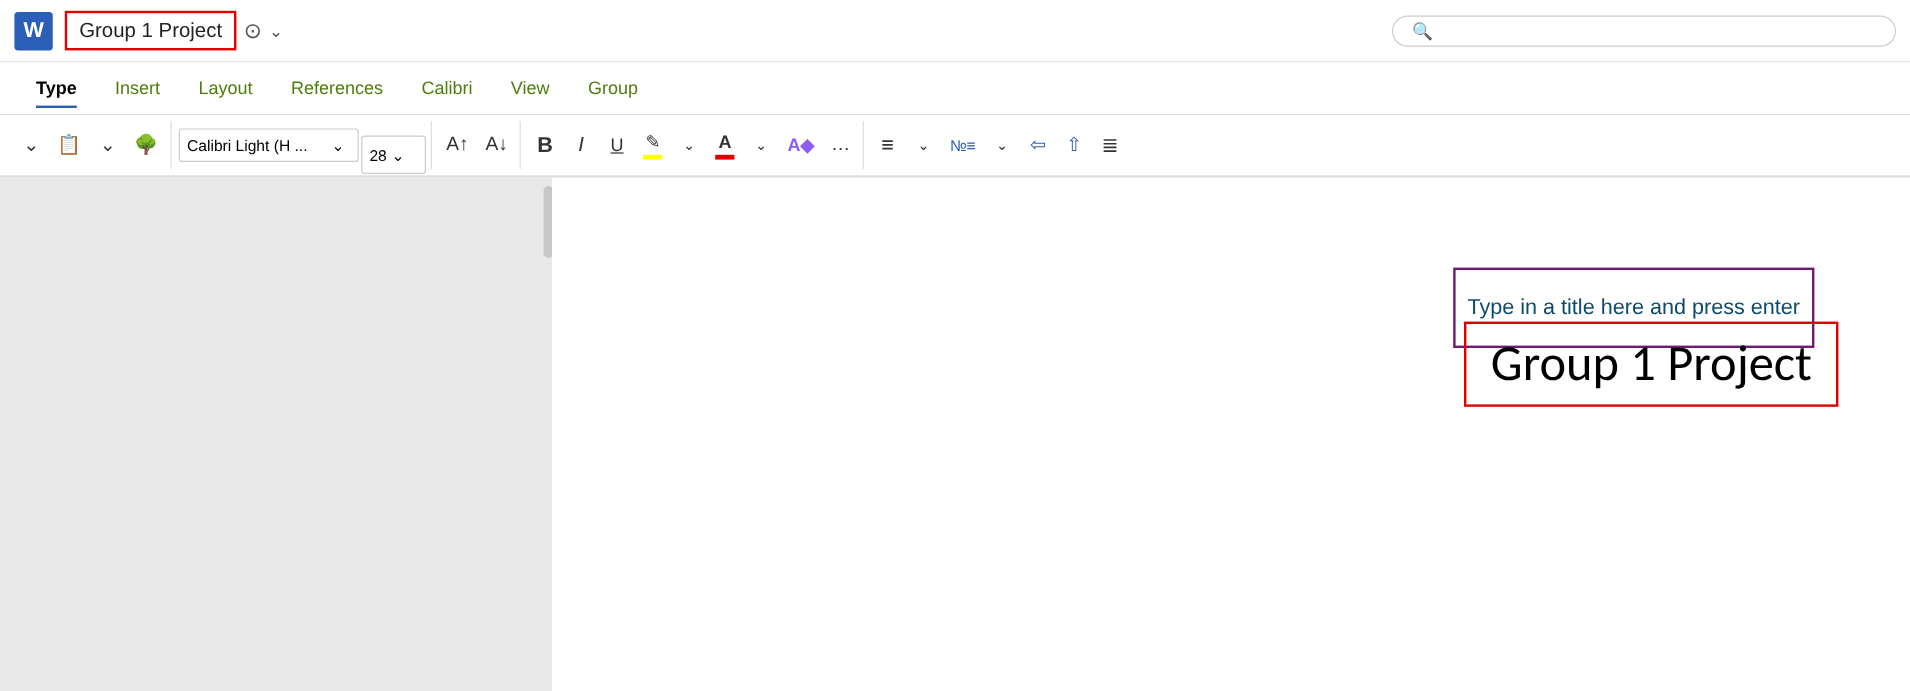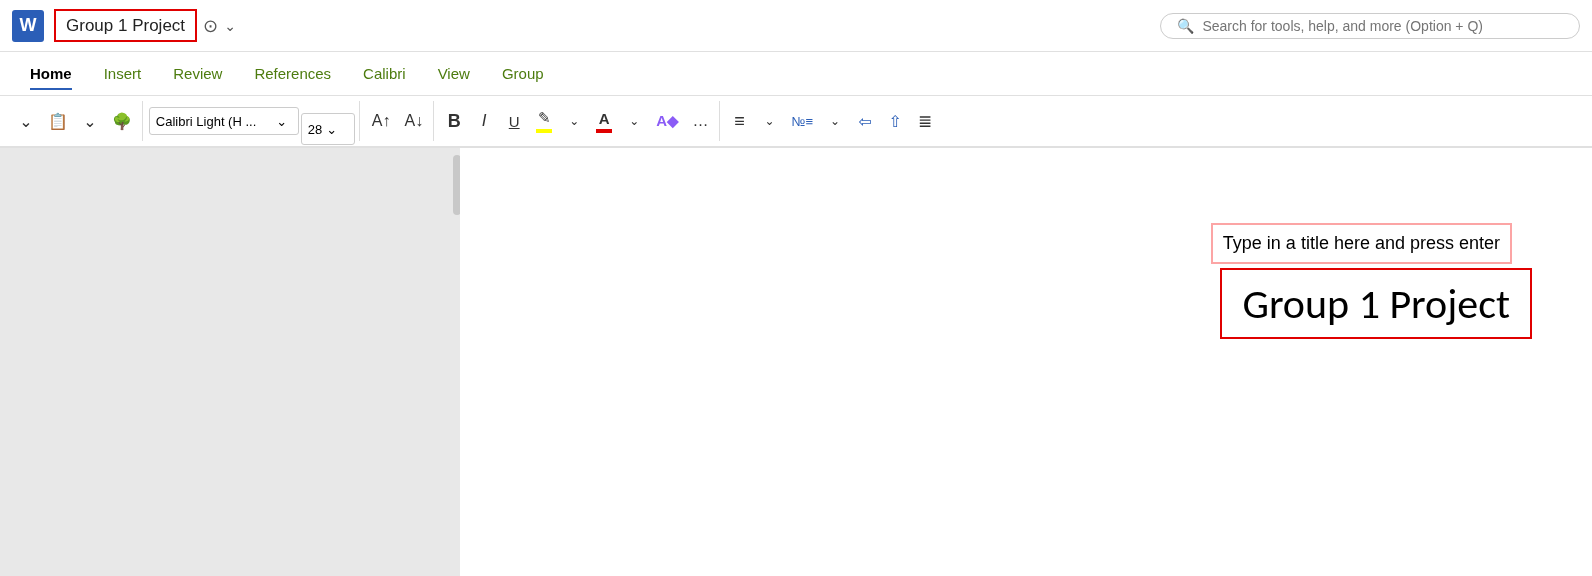--- a/index.html
+++ b/index.html
@@ -212,23 +212,23 @@
       min-height: 100%;
       box-shadow: 0 1px 4px rgba(0,0,0,0.15);
       position: relative;
       padding: 40px 60px;
     }
     .doc-hint-text {
       position: absolute;
       top: 75px;
       right: 80px;
       font-size: 18px;
-      color: #000000;
-      border: 2px solid #fca5a5;
-      padding: 8px 10px;
+      color: #0c4a6e;
+      border: 2px solid #701a75;
+      padding: 21px 10px;
       font-style: normal;
     }
     .doc-title-content {
       position: absolute;
       top: 120px;
       right: 60px;
       font-size: 42px;
       font-weight: 400;
       color: #000;
       border: 2px solid #e00000;
@@ -252,28 +252,27 @@
   <div class="word-logo">
     <span>W</span>
   </div>
   <div class="doc-title-box">Group 1 Project</div>
   <div class="title-bar-icons">
     <span class="cloud-sync-icon">⊙</span>
     <span class="chevron-icon">⌄</span>
   </div>
   <div class="search-box">
     <span class="search-icon">🔍</span>
-    <input type="text" readonly="" placeholder="Search for tools, help, and more (Option + Q)" style="">
   </div>
 </div>
 
 <div class="menu-bar">
-  <div class="menu-item active">Home</div>
+  <div class="menu-item active">Type</div>
   <div class="menu-item">Insert</div>
-  <div class="menu-item">Review</div>
+  <div class="menu-item">Layout</div>
   <div class="menu-item">References</div>
   <div class="menu-item">Calibri</div>
   <div class="menu-item">View</div>
   <div class="menu-item">Group</div>
 </div>
 
 <div class="toolbar">
 
   <div class="toolbar-group">
     <div class="tb-btn">⌄</div>

